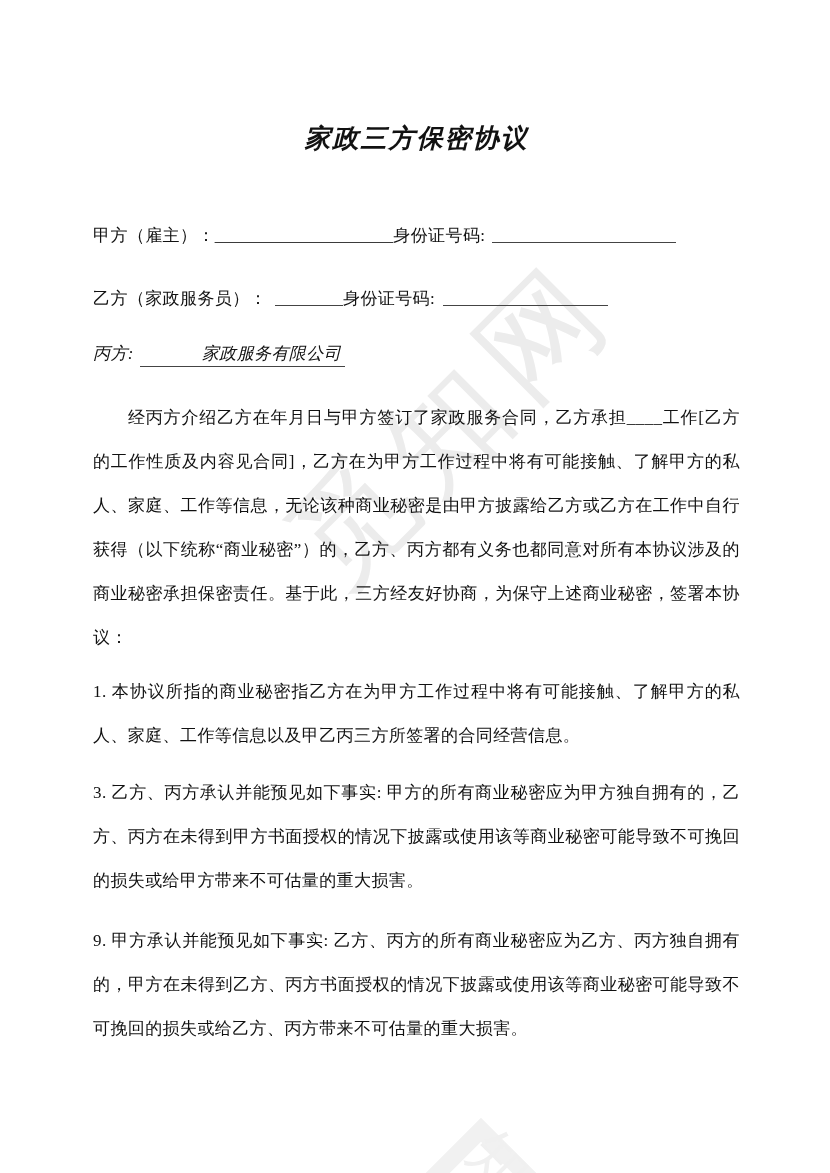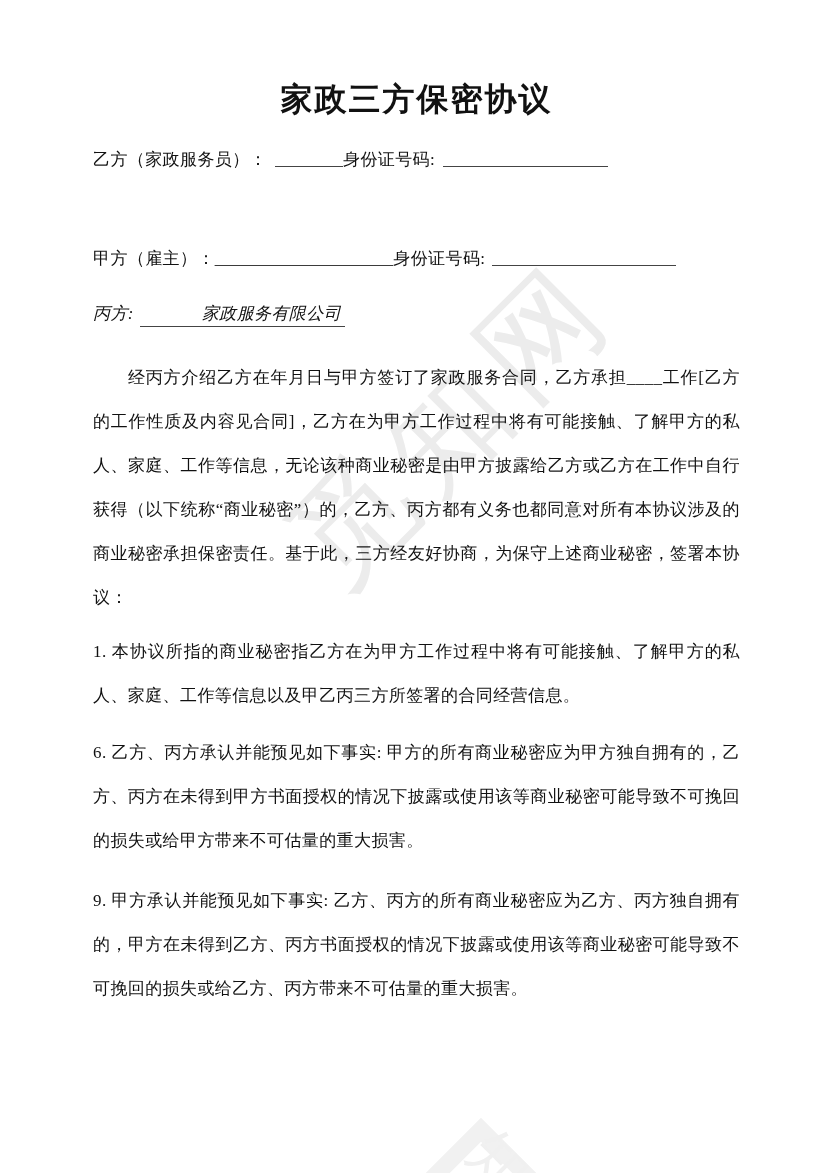--- a/index.html
+++ b/index.html
@@ -46,26 +46,27 @@
     z-index: 0;
     user-select: none;
   }
   
   .content {
     position: relative;
     z-index: 1;
     padding: 0 90px 0 93px;
   }
   .title {
-    margin: 79px 0 0 0;
+    margin: 119px 0 0 0;
     text-align: center;
-    font-size: 32px;
+    font-size: 26px;
     font-weight: bold;
     letter-spacing: 2px;
     line-height: 40px;
+    font-style: italic;
   }
   .party {
     font-size: 17px;
     line-height: 44px;
     letter-spacing: 0.4px;
     white-space: nowrap;
   }
   .party-a { margin-top: 55px; }
   .party-b { margin-top: 19px; }
   .party-c { margin-top: 11px; font-style: italic; }
@@ -106,32 +107,32 @@
 <div class="page">
 
   <div class="wm-text">觅知网</div>
   <div class="wm-diamond"></div>
   <div class="wm-glyph">知</div>
 
   <div class="content">
 
     <h1 class="title">家政三方保密协议</h1>
 
+    <div class="party party-a">
+      <span>甲方（雇主）：</span><span class="uscore">_____________________</span><span>身份证号码:</span><span class="blank blank-a-id"></span>
+    </div>
+
     <div class="party party-b">
       <span>乙方（家政服务员）：</span><span class="blank blank-b-name"></span><span>身份证号码:</span><span class="blank blank-b-id"></span>
-    </div>
-
-    <div class="party party-a">
-      <span>甲方（雇主）：</span><span class="uscore">_____________________</span><span>身份证号码:</span><span class="blank blank-a-id"></span>
     </div>
 
     <div class="party party-c">
       <span>丙方:</span><span class="ul-group"><span class="ul-spacer"></span><span>家政服务有限公司</span></span>
     </div>
 
     <p class="para intro">经丙方介绍乙方在年月日与甲方签订了家政服务合同，乙方承担____工作[乙方的工作性质及内容见合同]，乙方在为甲方工作过程中将有可能接触、了解甲方的私人、家庭、工作等信息，无论该种商业秘密是由甲方披露给乙方或乙方在工作中自行获得（以下统称“商业秘密”）的，乙方、丙方都有义务也都同意对所有本协议涉及的商业秘密承担保密责任。基于此，三方经友好协商，为保守上述商业秘密，签署本协议：</p>
 
     <p class="para clause-1">1. 本协议所指的商业秘密指乙方在为甲方工作过程中将有可能接触、了解甲方的私人、家庭、工作等信息以及甲乙丙三方所签署的合同经营信息。</p>
-    <p class="para clause-2">6. 乙方、丙方承认并能预见如下事实: 甲方的所有商业秘密应为甲方独自拥有的，乙方、丙方在未得到甲方书面授权的情况下披露或使用该等商业秘密可能导致不可挽回的损失或给甲方带来不可估量的重大损害。</p>
+    <p class="para clause-2">3. 乙方、丙方承认并能预见如下事实: 甲方的所有商业秘密应为甲方独自拥有的，乙方、丙方在未得到甲方书面授权的情况下披露或使用该等商业秘密可能导致不可挽回的损失或给甲方带来不可估量的重大损害。</p>
     <p class="para clause-3">9. 甲方承认并能预见如下事实: 乙方、丙方的所有商业秘密应为乙方、丙方独自拥有的，甲方在未得到乙方、丙方书面授权的情况下披露或使用该等商业秘密可能导致不可挽回的损失或给乙方、丙方带来不可估量的重大损害。</p>
 
   </div>
 </div>
 
 </body></html>

